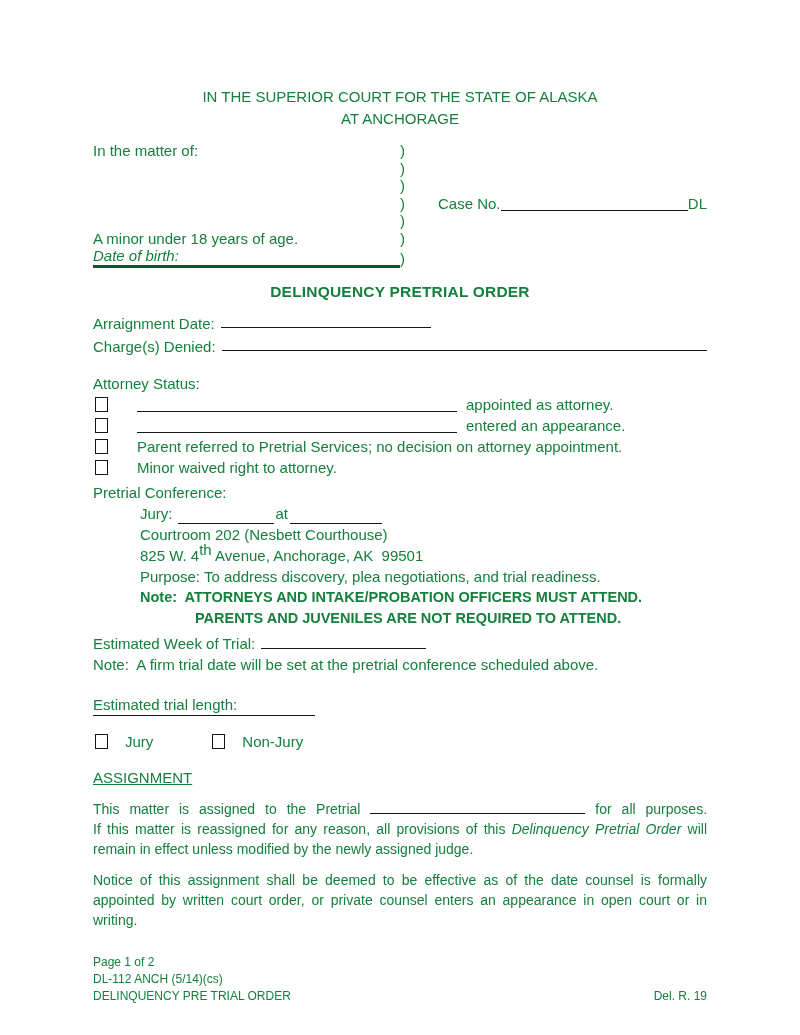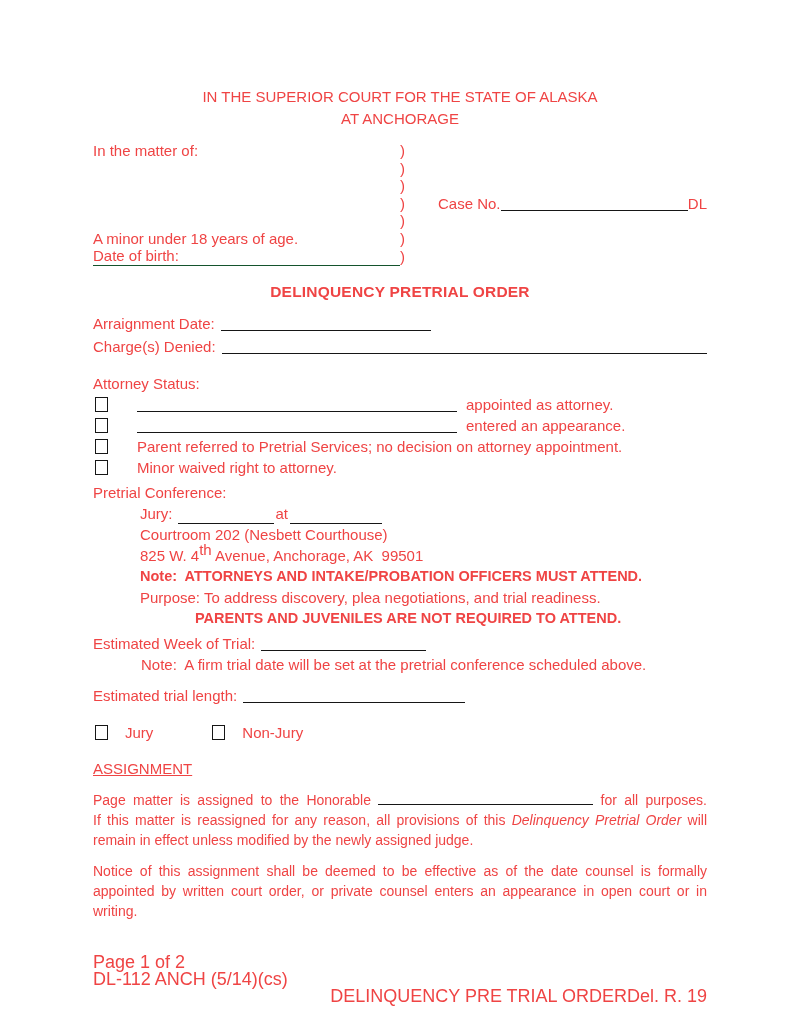--- a/index.html
+++ b/index.html
@@ -1,21 +1,21 @@
 <!DOCTYPE html>
 <html><head>
 <meta charset="utf-8">
 <style>
   * { margin: 0; padding: 0; box-sizing: border-box; }
   html, body { background: #ffffff; }
   .page {
     position: relative;
     width: 800px; height: 1035px;
     background: #ffffff;
-    color: #ef4444;
+    color: #15803d;
     font-family: "Liberation Sans", sans-serif;
     font-size: 15px;
     padding: 86px 93px 0 93px;
     overflow: hidden;
   }
   .center { text-align: center; }
   .hdr-line { line-height: 22px; }
   .bold { font-weight: bold; }
   .it { font-style: italic; }
   .pre { white-space: pre-wrap; }
@@ -23,32 +23,32 @@
   
   .matter { margin-top: 12px; }
   .matter-row {
     display: grid;
     grid-template-columns: 307px 16px 1fr;
     height: 17.5px;
     align-items: flex-end;
     line-height: 17.5px;
   }
   .paren-cell { line-height: 17.5px; }
-  .dob-cell { border-bottom: 1px solid #14532d; }
+  .dob-cell { border-bottom: 3px solid #14532d; font-style: italic; }
   .caseno-cell { display: flex; align-items: flex-start; padding-left: 22px; line-height: 17.5px; }
   .caseno-cell .fill { flex: 1; border-bottom: 1px solid #161616; height: 16px; }
 
   
   .blank { display: inline-block; border-bottom: 1px solid #161616; height: 16px; vertical-align: baseline; }
   .fill-rest { flex: 1; border-bottom: 1px solid #161616; height: 16px; }
 
   .doc-title { margin-top: 16px; line-height: 21px; font-size: 15.5px; letter-spacing: .2px; }
 
   .fields { margin-top: 10px; }
-  .field-row { display: flex; align-items: center; height: 23px; line-height: 23px; }
+  .field-row { display: flex; align-items: flex-start; height: 23px; line-height: 23px; }
   .field-row .lbl { margin-right: 6px; }
 
   .attorney { margin-top: 15px; }
   .sec-heading { line-height: 21px; }
   .chk-row { display: flex; align-items: center; height: 21px; }
   .chk {
     width: 13px; height: 15px;
     border: 1.5px solid #161616;
     margin-left: 2px; flex: 0 0 auto;
     background: #fff;
@@ -59,41 +59,41 @@
   .pretrial { margin-top: 4px; }
   .indent1 { margin-left: 47px; line-height: 21px; }
   .indent2 { margin-left: 102px; line-height: 21px; }
   .date-line { display: flex; align-items: flex-end; height: 21px; }
   .date-line .lbl { margin-right: 5px; }
   .date-line .at { margin: 0 2px 0 2px; }
   .note-bold { font-size: 14.5px; }
   sup { font-size: 15px; vertical-align: super; line-height: 0; }
 
   .trial-week { margin-top: 4px; }
-  .line21 { line-height: 21px; margin-left: 48px; }
-  .trial-length { margin-top: 10px; }
+  .line21 { line-height: 21px; }
+  .trial-length { margin-top: 19px; flex-direction: column; }
   .jury-row { margin-top: 16px; display: flex; align-items: center; height: 21px; }
   .jury-row .jlbl { margin-left: 17px; }
   .jury-row .jgap { width: 57px; flex: 0 0 auto; }
 
   .assignment-heading { margin-top: 15px; line-height: 21px; text-decoration: underline; }
   .para { margin-top: 11px; font-size: 14px; }
   .para .pline {
     line-height: 20px; height: 20px; overflow: hidden;
     text-align: justify; text-align-last: justify;
   }
   .para .pline-last { line-height: 20px; text-align: right; text-align-last: left; }
   .blank-inline { display: inline-block; width: 215px; border-bottom: 1px solid #161616; height: 15px; }
 
   .footer {
     position: absolute; left: 93px; right: 93px; top: 954px;
-    font-size: 18px;
+    font-size: 12px;
   }
   .footer .f-line { line-height: 17px; }
-  .footer .f-last { display: flex; justify-content: flex-end; line-height: 17px; }
+  .footer .f-last { display: flex; justify-content: space-between; line-height: 17px; }
 </style>
 </head>
 <body>
 
 <div class="page">
 
   <div class="center">
     <div class="hdr-line">IN THE SUPERIOR COURT FOR THE STATE OF ALASKA</div>
     <div class="hdr-line">AT ANCHORAGE</div>
   </div>
@@ -182,22 +182,22 @@
   <div class="pretrial">
     <div class="sec-heading">Pretrial Conference:</div>
     <div class="indent1 date-line">
       <span class="lbl">Jury:</span>
       <span class="blank" style="width:96px"></span>
       <span class="at">at</span>
       <span class="blank" style="width:92px"></span>
     </div>
     <div class="indent1">Courtroom 202 (Nesbett Courthouse)</div>
     <div class="indent1"><span>825 W. 4</span><sup>th</sup><span class="pre"> Avenue, Anchorage, AK  99501</span></div>
+    <div class="indent1">Purpose: To address discovery, plea negotiations, and trial readiness.</div>
     <div class="indent1 bold pre note-bold">Note:  ATTORNEYS AND INTAKE/PROBATION OFFICERS MUST ATTEND.</div>
-    <div class="indent1">Purpose: To address discovery, plea negotiations, and trial readiness.</div>
     <div class="indent2 bold note-bold">PARENTS AND JUVENILES ARE NOT REQUIRED TO ATTEND.</div>
   </div>
 
   <div class="trial-week">
     <div class="field-row" style="height:21px;line-height:21px">
       <span class="lbl">Estimated Week of Trial:</span>
       <span class="blank" style="width:165px"></span>
     </div>
     <div class="line21 pre">Note:  A firm trial date will be set at the pretrial conference scheduled above.</div>
   </div>
@@ -211,21 +211,21 @@
     <span class="chk"></span>
     <span class="jlbl">Jury</span>
     <span class="jgap"></span>
     <span class="chk"></span>
     <span class="jlbl">Non-Jury</span>
   </div>
 
   <div class="assignment-heading bold-none">ASSIGNMENT</div>
 
   <div class="para">
-    <div class="pline"><span>Page matter is assigned to the Honorable</span> <span class="blank-inline"></span> <span>for all purposes.</span></div>
+    <div class="pline"><span>This matter is assigned to the Pretrial</span> <span class="blank-inline"></span> <span>for all purposes.</span></div>
     <div class="pline"><span>If this matter is reassigned for any reason, all provisions of this</span> <span class="it">Delinquency Pretrial Order</span> <span>will</span></div>
     <div class="pline-last">remain in effect unless modified by the newly assigned judge.</div>
   </div>
 
   <div class="para">
     <div class="pline">Notice of this assignment shall be deemed to be effective as of the date counsel is formally</div>
     <div class="pline">appointed by written court order, or private counsel enters an appearance in open court or in</div>
     <div class="pline-last">writing.</div>
   </div>
 

